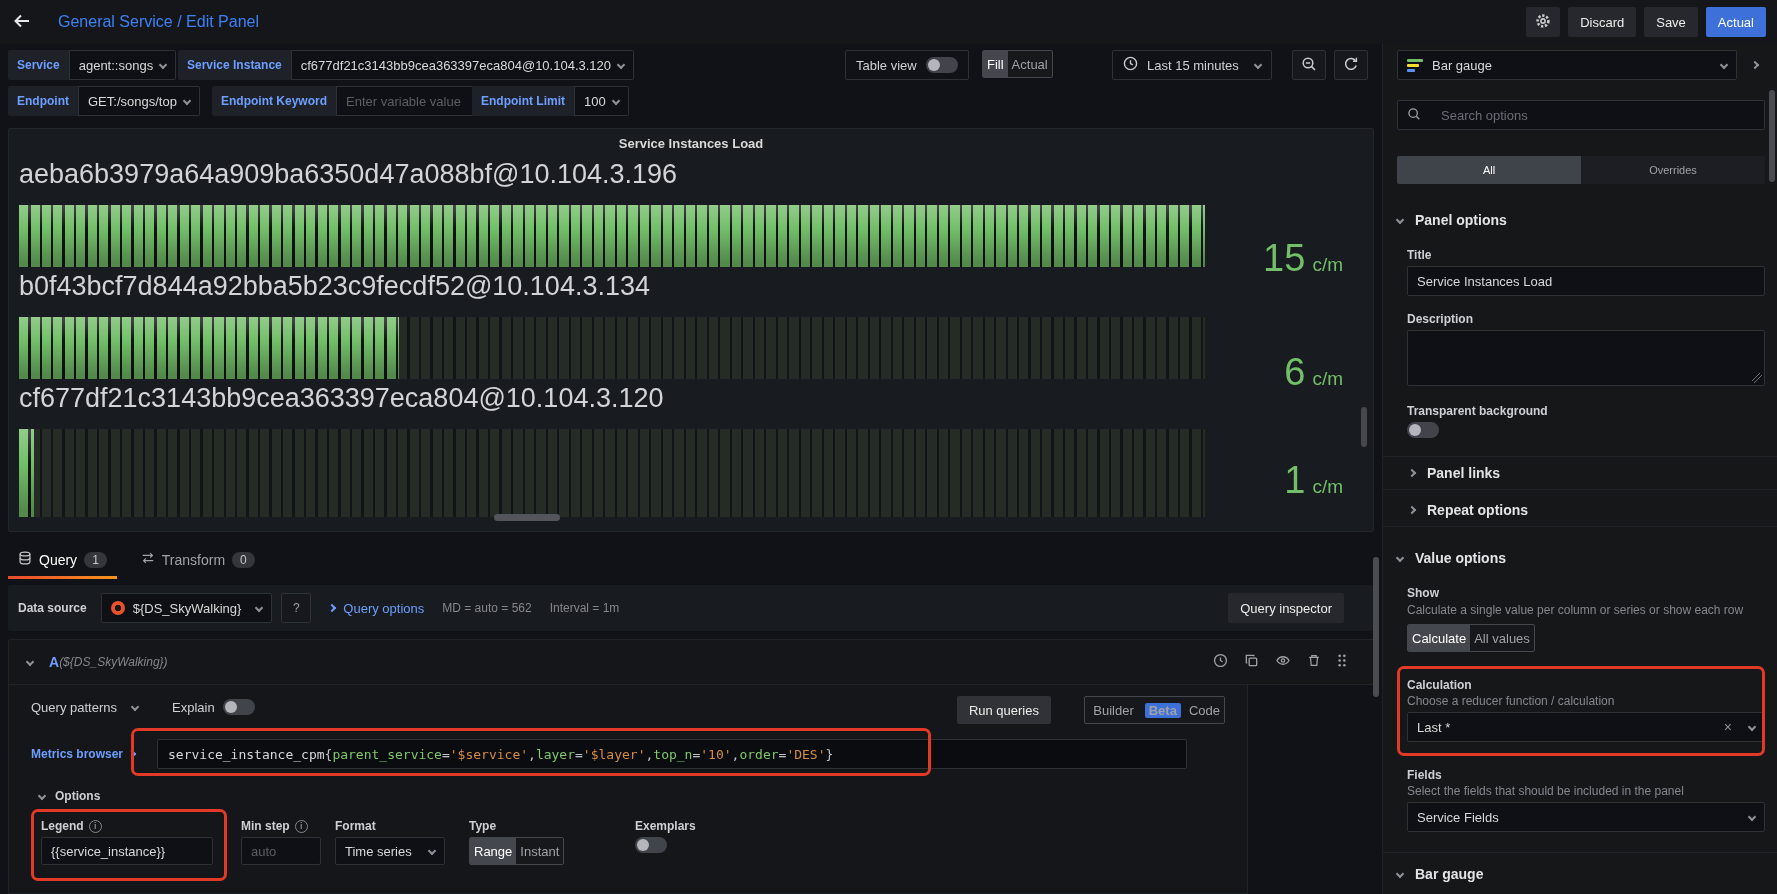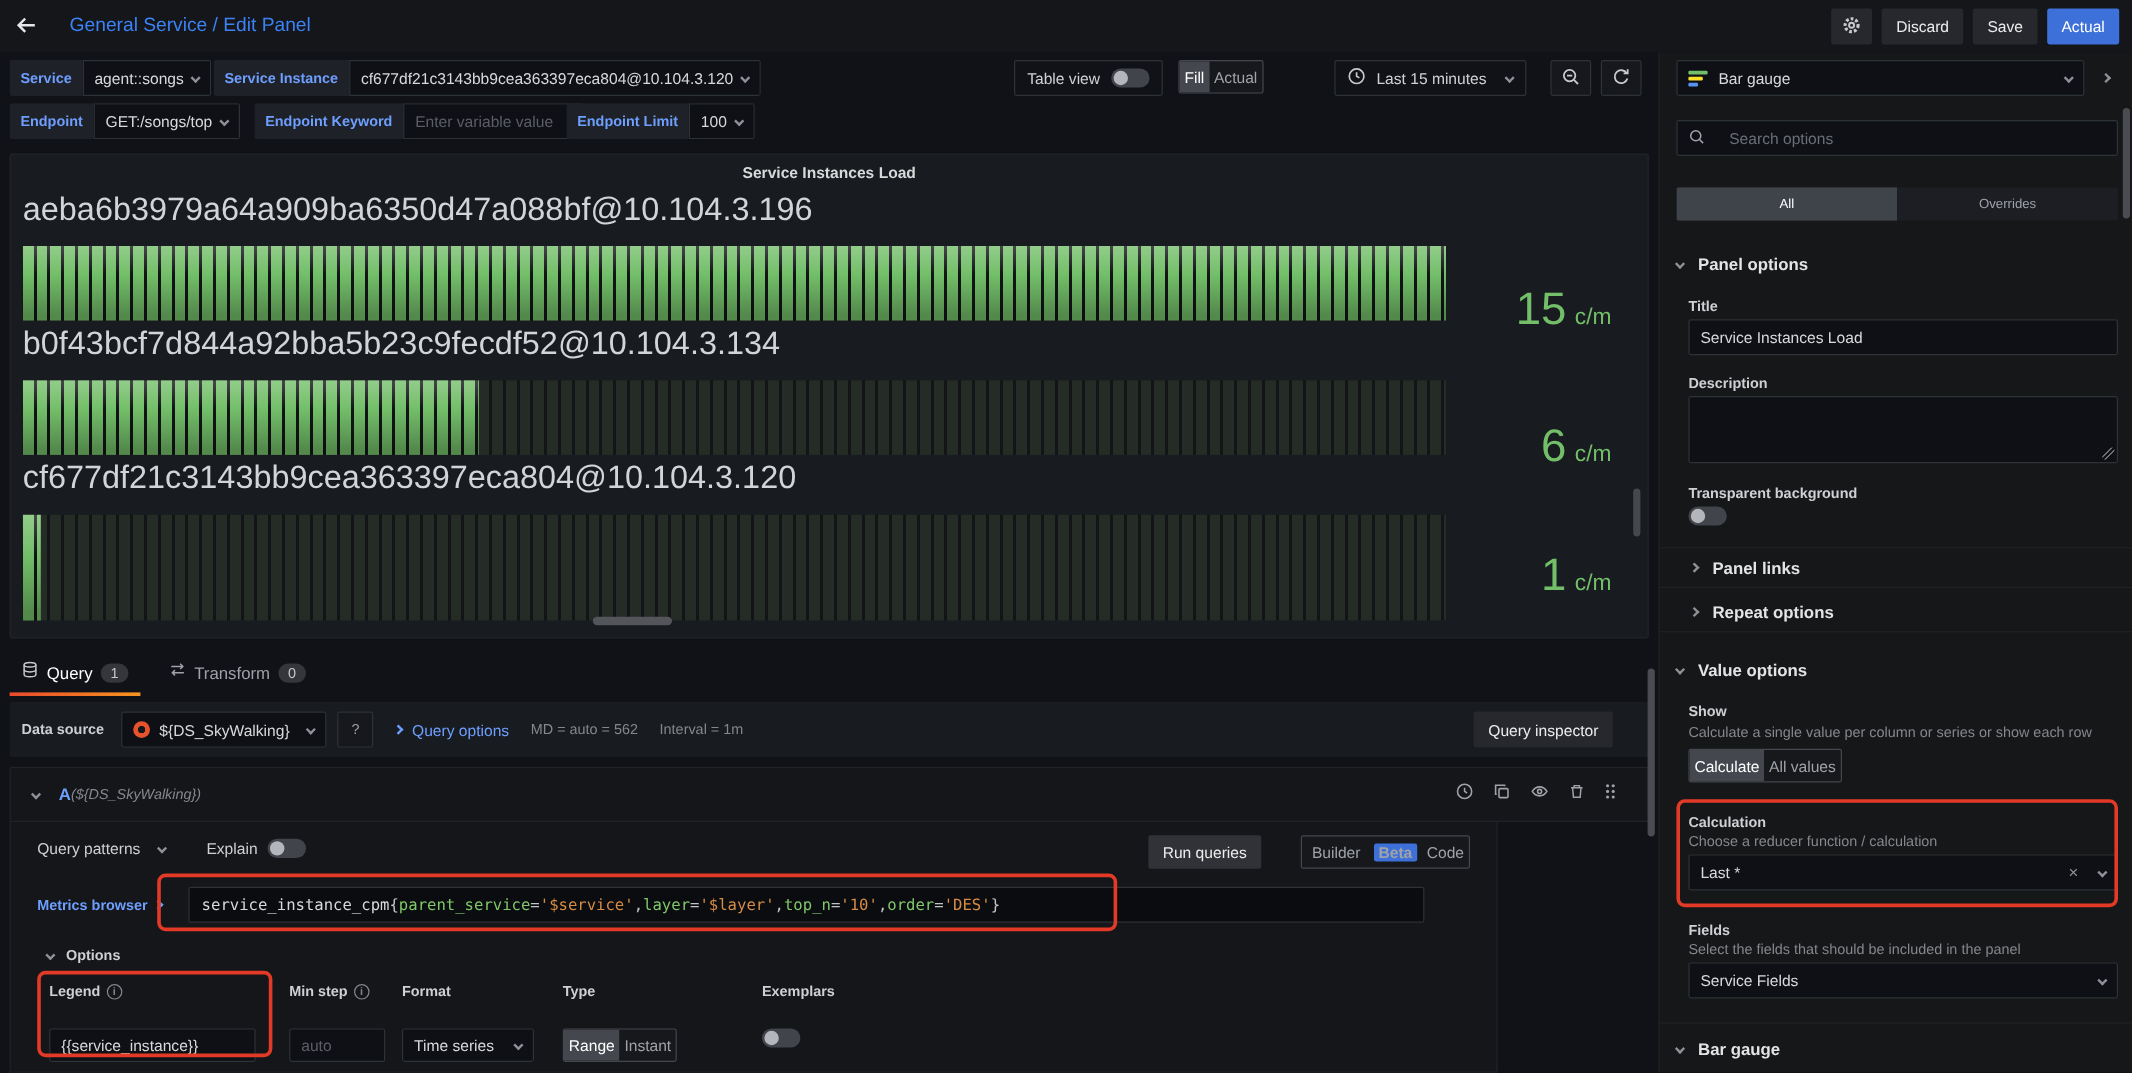--- a/index.html
+++ b/index.html
@@ -85,21 +85,21 @@
   #runq { position:absolute; right:196px; top:11px; height:28px; background:#303237; }
   #bcgroup { position:absolute; right:22px; top:11px; }
   .beta { background:#3d71d9; color:#fff; font-size:10px; font-weight:700; padding:2px 6px; border-radius:2px; margin-left:7px; }
   #mbrow { position:absolute; left:22px; top:54px; display:flex; align-items:center; }
   #mblabel { color:#6e9fff; font-size:12px; font-weight:600; display:flex; align-items:center; gap:6px; cursor:pointer; width:126px; }
   #exprfield { width:1030px; height:30px; background:#0b0c0f; border:1px solid #2c3235; border-radius:2px; display:flex; align-items:center; padding:0 10px; font-family:"DejaVu Sans Mono", monospace; font-size:13px; white-space:nowrap; overflow:hidden; }
   .tok-m { color:#d8d9da; } .tok-p { color:#c3c4c9; } .tok-l { color:#7fc96b; } .tok-s { color:#d78c45; }
   #optshdr { position:absolute; left:30px; top:104px; display:flex; align-items:center; gap:10px; font-size:12px; font-weight:600; color:#cfd0d4; cursor:pointer; }
   .optcol { position:absolute; top:134px; }
   .optcol .fieldlabel { display:flex; align-items:center; }
-  .optcol .ctrl { margin-top:24px; }
+  .optcol .ctrl { margin-top:4px; }
   #legend-in { width:172px; height:28px; }
   #minstep-in { width:80px; height:28px; color:#5c5e66; }
   #format-sel { width:110px; height:28px; justify-content:space-between; cursor:pointer; }
 
   
   #sidebar { position:absolute; left:1382px; top:44px; width:395px; height:850px; background:#161719; border-left:1px solid #202226; }
   #vizpicker { position:absolute; left:14px; top:6px; width:340px; height:30px; display:flex; align-items:center; gap:9px; background:#0e1015; border:1px solid #2c3235; border-radius:2px; padding:0 9px; font-size:13px; cursor:pointer; }
   .vizicon { width:16px; height:15px; display:flex; flex-direction:column; gap:2px; justify-content:center; }
   .vizicon i { display:block; height:3px; border-radius:1px; }
   #vizcollapse { position:absolute; right:8px; top:6px; width:28px; height:30px; display:flex; align-items:center; justify-content:center; cursor:pointer; }

